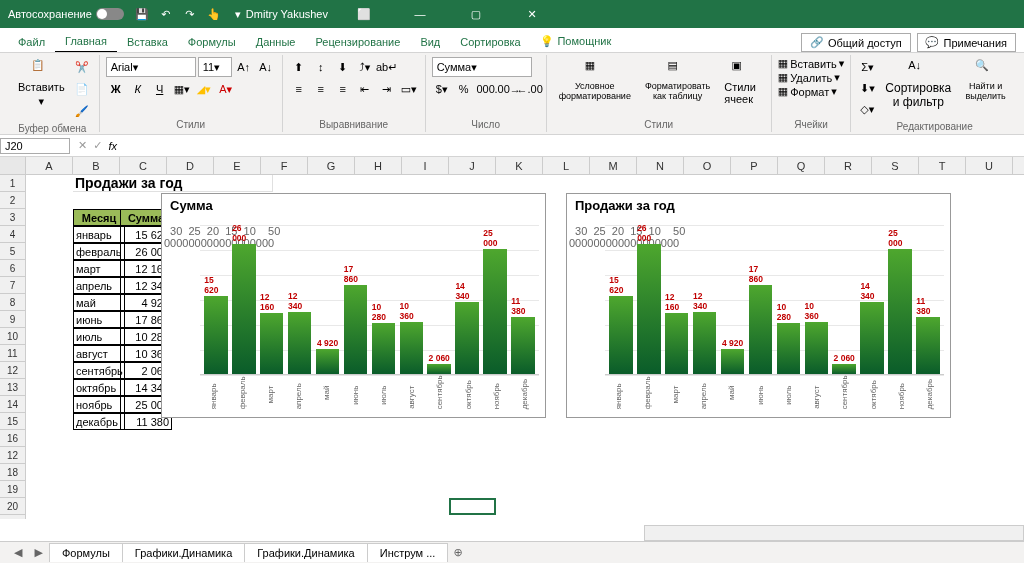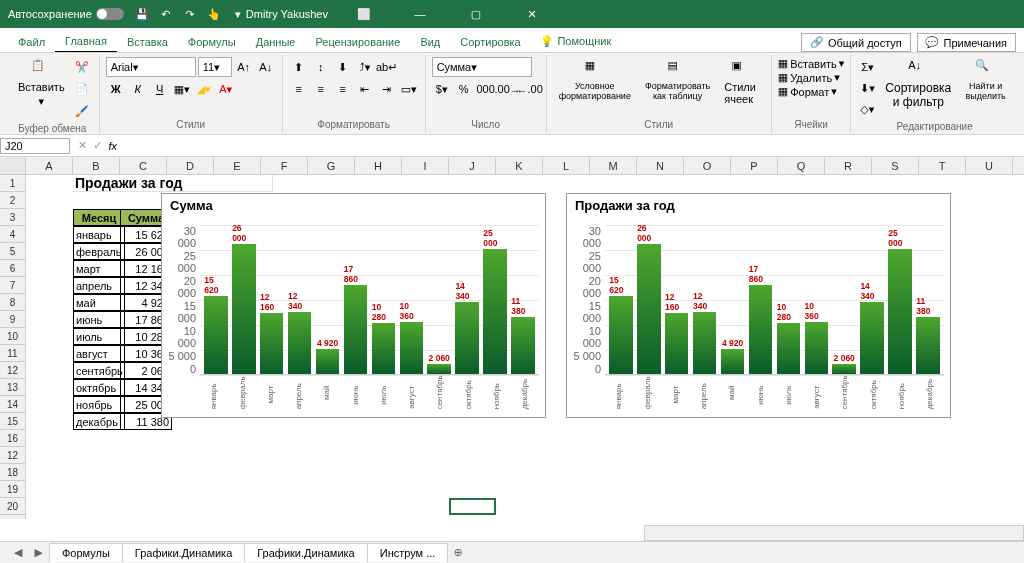--- a/index.html
+++ b/index.html
@@ -39,21 +39,21 @@
 .row-h{width:26px;height:17px;background:#f0f0f0;border-bottom:1px solid #ccc;border-right:1px solid #ccc;text-align:center;line-height:17px;color:#333;cursor:pointer;font-size:10px;}
 .grid{position:relative;flex:1;}
 .cell{position:absolute;border-right:1px solid #e0e0e0;border-bottom:1px solid #e0e0e0;height:17px;padding:0 2px;line-height:17px;overflow:hidden;white-space:nowrap;}
 .title-cell{font-weight:bold;font-size:14px;}
 .th-cell{background:#9bbb59;font-weight:bold;text-align:center;border:1px solid #000;}
 .td-cell{border:1px solid #000;}
 .num{text-align:right;}
 .chart-box{position:absolute;background:#fff;border:1px solid #999;}
 .chart-title{font-weight:bold;font-size:13px;padding:4px 8px;}
 .chart-body{position:relative;height:195px;}
-.y-labels{position:absolute;left:2px;top:8px;height:150px;display:flex;flex-direction:column;justify-content:space-between;text-align:right;width:32px;font-size:9px;color:#666;}
+.y-labels{position:absolute;left:2px;top:8px;height:150px;display:flex;justify-content:space-between;text-align:right;width:32px;font-size:9px;color:#666;}
 .plot{position:absolute;left:38px;right:6px;top:8px;height:150px;border-bottom:1px solid #ccc;}
 .gridlines{position:absolute;inset:0;}
 .gl{position:absolute;left:0;right:0;border-top:1px solid #e8e8e8;}
 .bars{position:absolute;inset:0;display:flex;align-items:flex-end;justify-content:space-around;padding:0 2px;}
 .bar-wrap{display:flex;flex-direction:column;align-items:center;width:7%;}
 .bar-lbl{font-size:8.5px;color:#c00000;font-weight:bold;margin-bottom:1px;}
 .bar{width:100%;background:linear-gradient(180deg,#4ea72e,#0a5c2a);}
 .x-labels{position:absolute;left:38px;right:6px;top:162px;display:flex;justify-content:space-around;}
 .x-lbl{font-size:8px;color:#666;transform:rotate(-90deg);transform-origin:center;width:7%;text-align:right;white-space:nowrap;margin-top:14px;}
 .sel-cell{position:absolute;border:2px solid #217346;background:rgba(255,255,255,0.3);pointer-events:none;}
@@ -155,21 +155,21 @@
       </div>
       <div class="small-row">
         <span class="small-btn">≡</span>
         <span class="small-btn">≡</span>
         <span class="small-btn">≡</span>
         <span class="small-btn">⇤</span>
         <span class="small-btn">⇥</span>
         <span class="small-btn">▭▾</span>
       </div>
     </div>
-    <div class="group-label">Форматировать</div>
+    <div class="group-label">Выравнивание</div>
   </div>
   <div class="group">
     <div class="group-content" style="flex-direction:column;gap:2px">
       <div class="combo" style="width:100px"><span>Сумма</span> ▾</div>
       <div class="small-row">
         <span class="small-btn">$▾</span>
         <span class="small-btn">%</span>
         <span class="small-btn">000</span>
         <span class="small-btn">.00→</span>
         <span class="small-btn">←.00</span>

